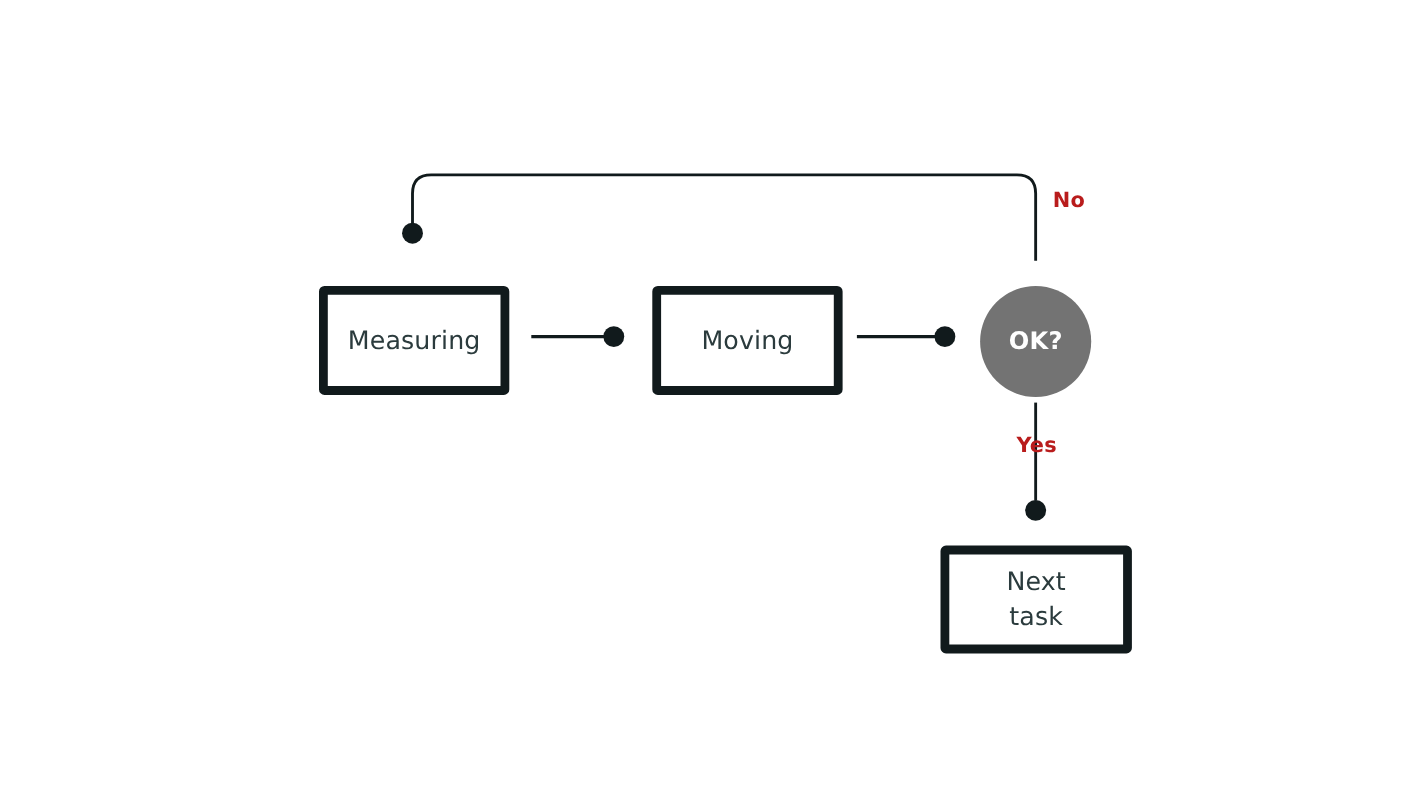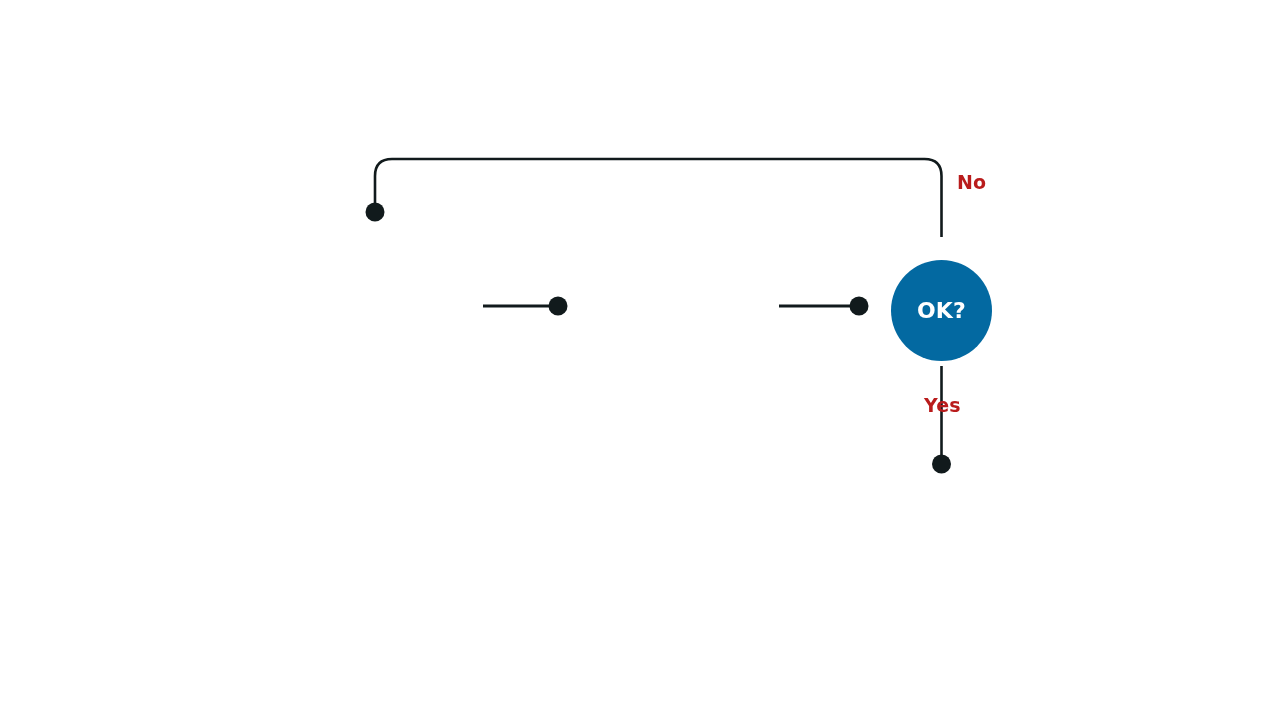--- a/index.html
+++ b/index.html
@@ -75,21 +75,21 @@
     display: flex;
     align-items: center;
     justify-content: center;
     text-align: center;
   }
   #node-decision {
     left: 891px;
     top: 260px;
     width: 101px;
     height: 101px;
-    background: #0369a1;
+    background: #737373;
   }
   #node-decision .node-label {
     color: #ffffff;
     font-size: 22px;
     font-weight: 700;
     letter-spacing: 0.2px;
   }
 
   
   .edge-label {
@@ -130,24 +130,36 @@
       <path d="M 941.5 237 L 941.5 176 Q 941.5 159 924.5 159 L 392 159 Q 375 159 375 176 L 375 203" fill="none" stroke="#111a1c" stroke-width="2.6" stroke-linecap="butt" stroke-linejoin="round"></path>
       <circle cx="375" cy="212" r="9.5" fill="#111a1c"></circle>
     </g>
 
     <g>
       <path d="M 941.5 366 L 941.5 455" fill="none" stroke="#111a1c" stroke-width="2.6" stroke-linecap="butt"></path>
       <circle cx="941.5" cy="464" r="9.5" fill="#111a1c"></circle>
     </g>
   </svg>
 
+  <div class="node-box" id="node-measuring">
+    <span class="node-label">Measuring</span>
+  </div>
 
+  <div class="node-box" id="node-moving">
+    <span class="node-label">Moving</span>
+  </div>
 
   <div class="node-circle" id="node-decision">
     <span class="node-label">OK?</span>
   </div>
 
+  <div class="node-box" id="node-next-task">
+    <span class="node-label">
+      <span>Next</span><br>
+      <span>task</span>
+    </span>
+  </div>
 
   <div class="edge-label" id="label-no">No</div>
 
   <div class="edge-label" id="label-yes">Yes</div>
 
 </div>
 
 </body></html>

